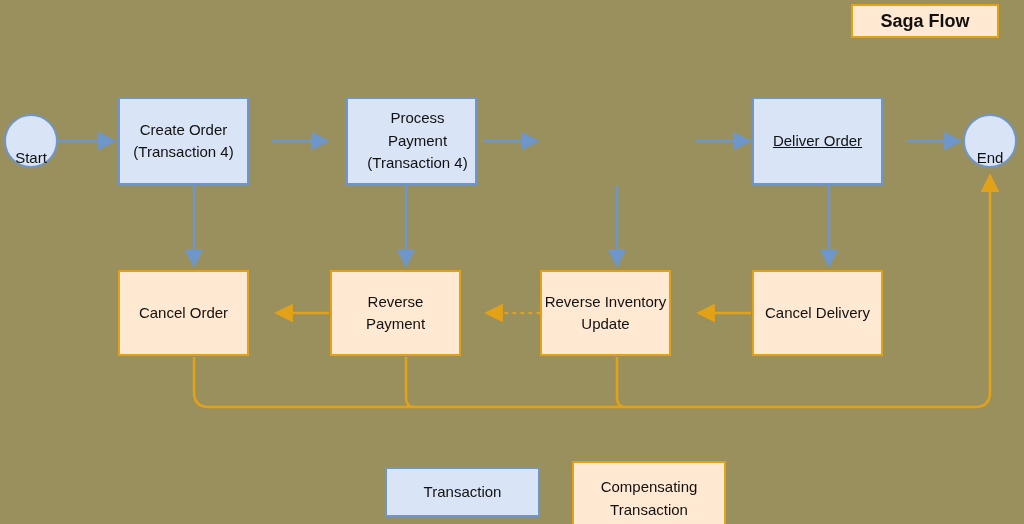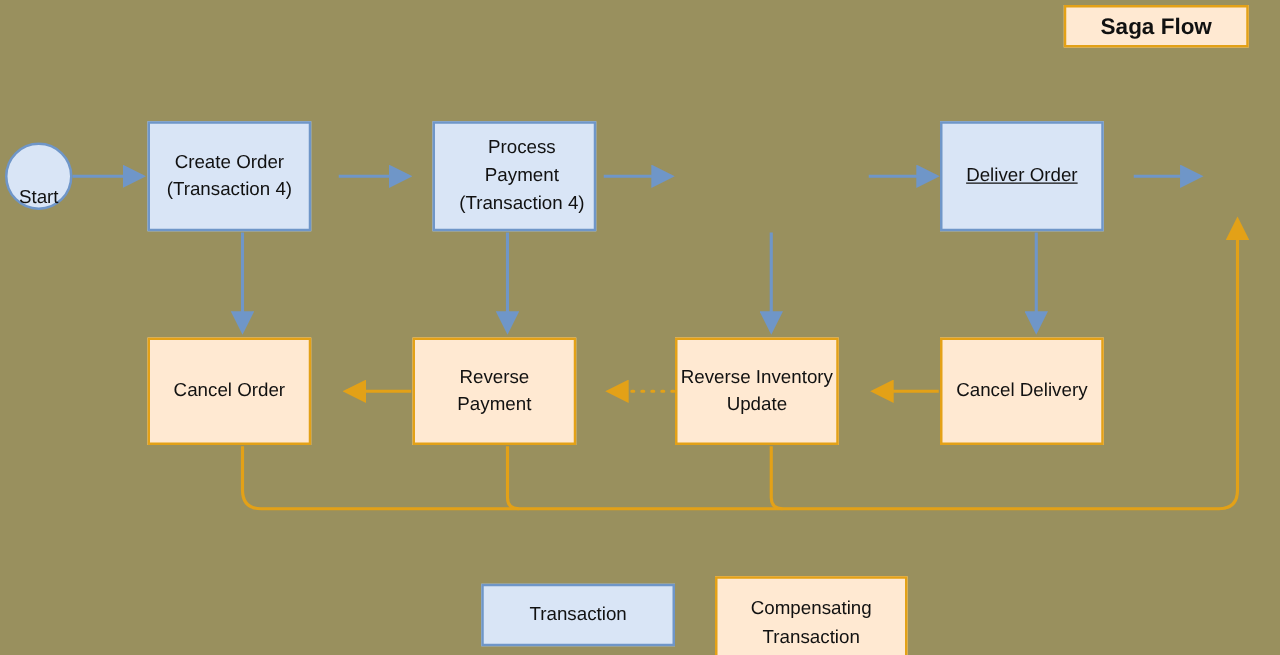--- a/index.html
+++ b/index.html
@@ -119,20 +119,23 @@
     <path d="M617 357 L617 398 Q617 407 626 407" class="stroke-orange"></path>
   </svg>
 
   <div class="title-box">
     <span>Saga Flow</span>
   </div>
 
   <div class="node-circle" style="left:4px; top:114px;">
     <span>Start</span>
   </div>
+  <div class="node-circle" style="left:963px; top:114px;">
+    <span>End</span>
+  </div>
 
   <div class="box txn" style="left:118px;">
     <span class="line">Create Order</span>
     <span class="line">(Transaction 4)</span>
   </div>
   <div class="box txn" style="left:346px;padding-left:12px;">
     <span class="line">Process Payment</span>
     <span class="line">(Transaction 4)</span>
   </div>
   <div class="box txn" style="left:752px;text-decoration:underline;">

